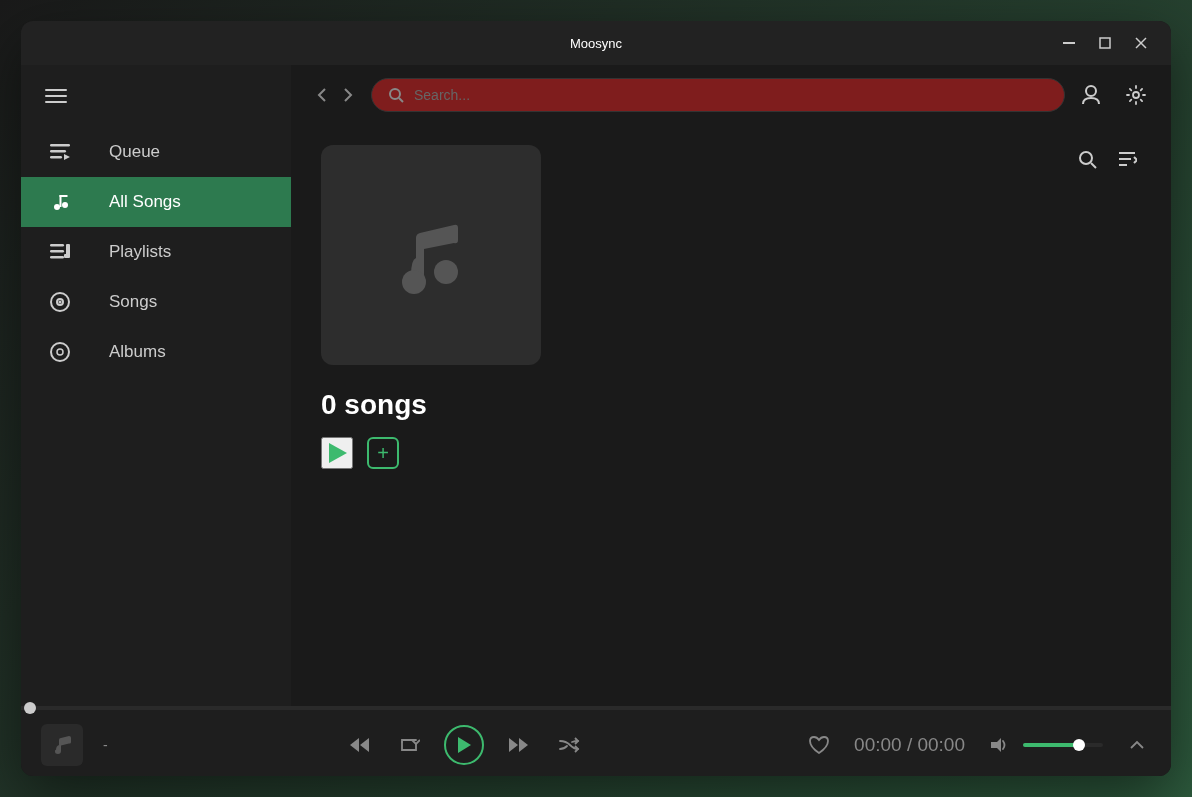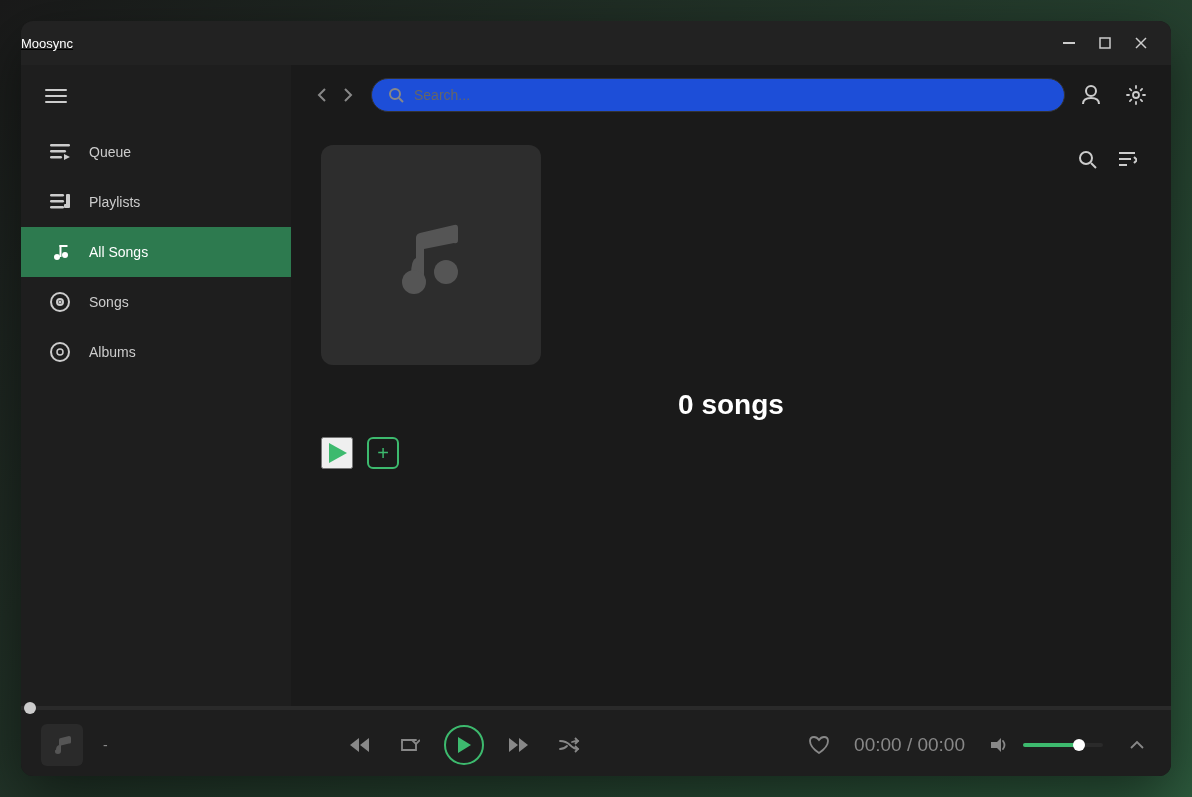--- a/index.html
+++ b/index.html
@@ -24,23 +24,23 @@
       flex-direction: column;
       box-shadow: 0 20px 60px rgba(0,0,0,0.5);
     }
 
     
     .titlebar {
       height: 44px;
       background: #222222;
       display: flex;
       align-items: center;
+      justify-content: center;
       position: relative;
       flex-shrink: 0;
-      text-decoration: underline;
     }
 
     .titlebar-title {
       color: #ffffff;
       font-size: 13px;
       font-weight: 500;
     }
 
     .titlebar-controls {
       position: absolute;
@@ -127,21 +127,21 @@
       display: flex;
       align-items: center;
       justify-content: center;
       color: #cccccc;
       font-size: 16px;
       flex-shrink: 0;
     }
 
     .nav-item.active .nav-icon { color: #ffffff; }
 
-    .nav-label { font-size: 14px; }
+    .nav-label { font-size: 17px; margin-left: 20px; }
 
     
     .content {
       flex: 1;
       background: #1a1a1a;
       display: flex;
       flex-direction: column;
       overflow: hidden;
     }
 
@@ -166,21 +166,21 @@
       border: none;
       cursor: pointer;
       color: #888888;
       font-size: 18px;
       padding: 4px 6px;
       border-radius: 4px;
     }
 
     .search-bar {
       flex: 1;
-      background: #1d4ed8;
+      background: #7f1d1d;
       border-radius: 24px;
       display: flex;
       align-items: center;
       padding: 8px 16px;
       gap: 10px;
       border: 1px solid #333;
     }
 
     .search-icon-wrap {
       color: #888888;
@@ -263,21 +263,20 @@
       color: #555555;
       font-size: 80px;
       line-height: 1;
     }
 
     .songs-count {
       color: #ffffff;
       font-size: 28px;
       font-weight: 600;
       margin-bottom: 16px;
-      text-align: center;
     }
 
     .action-buttons {
       display: flex;
       gap: 14px;
       align-items: center;
     }
 
     .play-btn-green {
       color: #3dba6e;
@@ -481,45 +480,45 @@
           <svg width="20" height="16" viewBox="0 0 20 16" fill="currentColor">
             <rect x="0" y="0" width="20" height="2.5" rx="1.25"></rect>
             <rect x="0" y="6" width="16" height="2.5" rx="1.25"></rect>
             <rect x="0" y="12" width="12" height="2.5" rx="1.25"></rect>
             <polygon points="14,10 20,13 14,16" fill="currentColor"></polygon>
           </svg>
         </span>
         <span class="nav-label">Queue</span>
       </div>
 
+      <div class="nav-item active">
+        <span class="nav-icon">
+          <svg width="18" height="18" viewBox="0 0 18 18" fill="currentColor">
+            <circle cx="6" cy="14" r="3"></circle>
+            <circle cx="14" cy="12" r="3"></circle>
+            <rect x="8.5" y="2" width="2" height="12"></rect>
+            <rect x="8.5" y="2" width="8" height="2"></rect>
+          </svg>
+        </span>
+        <span class="nav-label">All Songs</span>
+      </div>
+
       <div class="nav-item">
         <span class="nav-icon">
           <svg width="20" height="16" viewBox="0 0 20 16" fill="currentColor">
             <rect x="0" y="0" width="14" height="2.5" rx="1.25"></rect>
             <rect x="0" y="6" width="14" height="2.5" rx="1.25"></rect>
             <rect x="0" y="12" width="14" height="2.5" rx="1.25"></rect>
             <rect x="16" y="0" width="4" height="12" rx="1"></rect>
             <rect x="14" y="10" width="6" height="4" rx="1"></rect>
           </svg>
         </span>
         <span class="nav-label">Playlists</span>
       </div>
 
-      <div class="nav-item active">
-        <span class="nav-icon">
-          <svg width="18" height="18" viewBox="0 0 18 18" fill="currentColor">
-            <circle cx="6" cy="14" r="3"></circle>
-            <circle cx="14" cy="12" r="3"></circle>
-            <rect x="8.5" y="2" width="2" height="12"></rect>
-            <rect x="8.5" y="2" width="8" height="2"></rect>
-          </svg>
-        </span>
-        <span class="nav-label">All Songs</span>
-      </div>
-
       <div class="nav-item">
         <span class="nav-icon">
           <svg width="20" height="20" viewBox="0 0 20 20" fill="currentColor">
             <circle cx="10" cy="10" r="9" fill="none" stroke="currentColor" stroke-width="2"></circle>
             <circle cx="10" cy="10" r="3" fill="none" stroke="currentColor" stroke-width="2"></circle>
             <circle cx="10" cy="10" r="1.5"></circle>
           </svg>
         </span>
         <span class="nav-label">Songs</span>
       </div>

